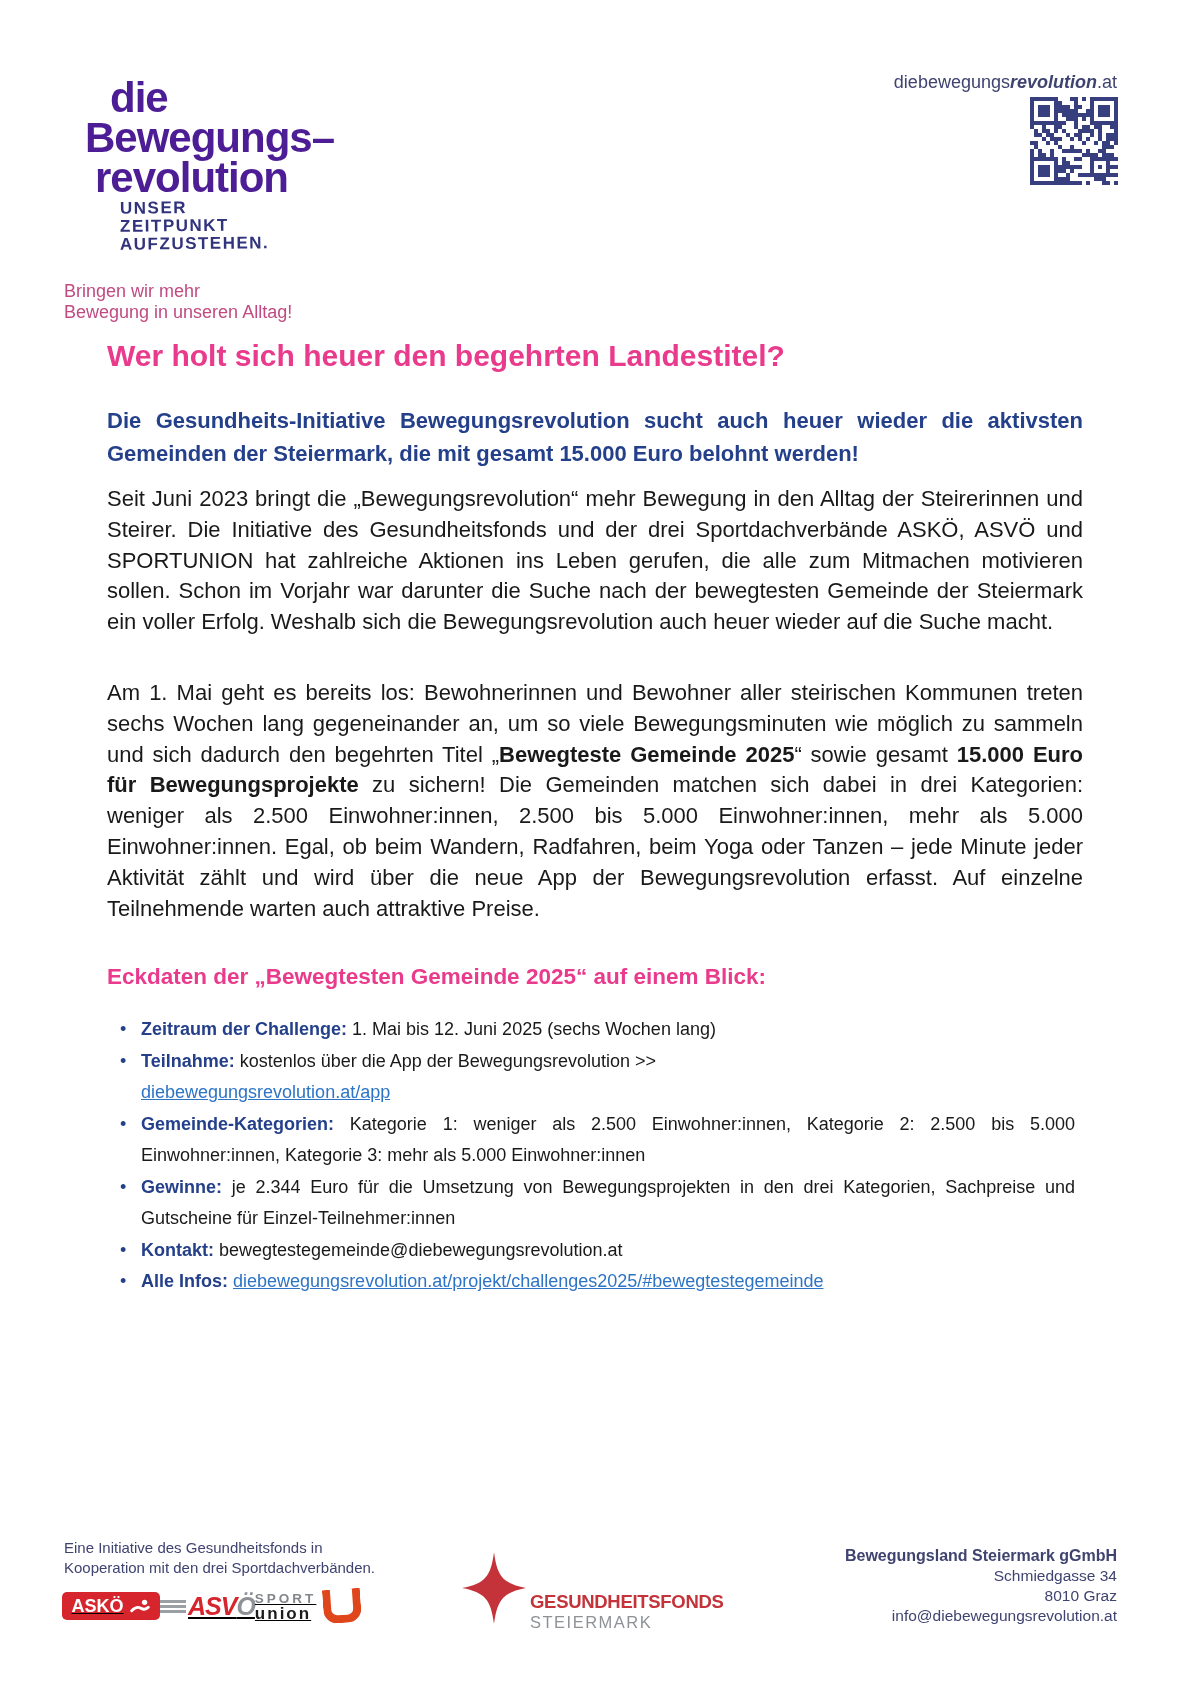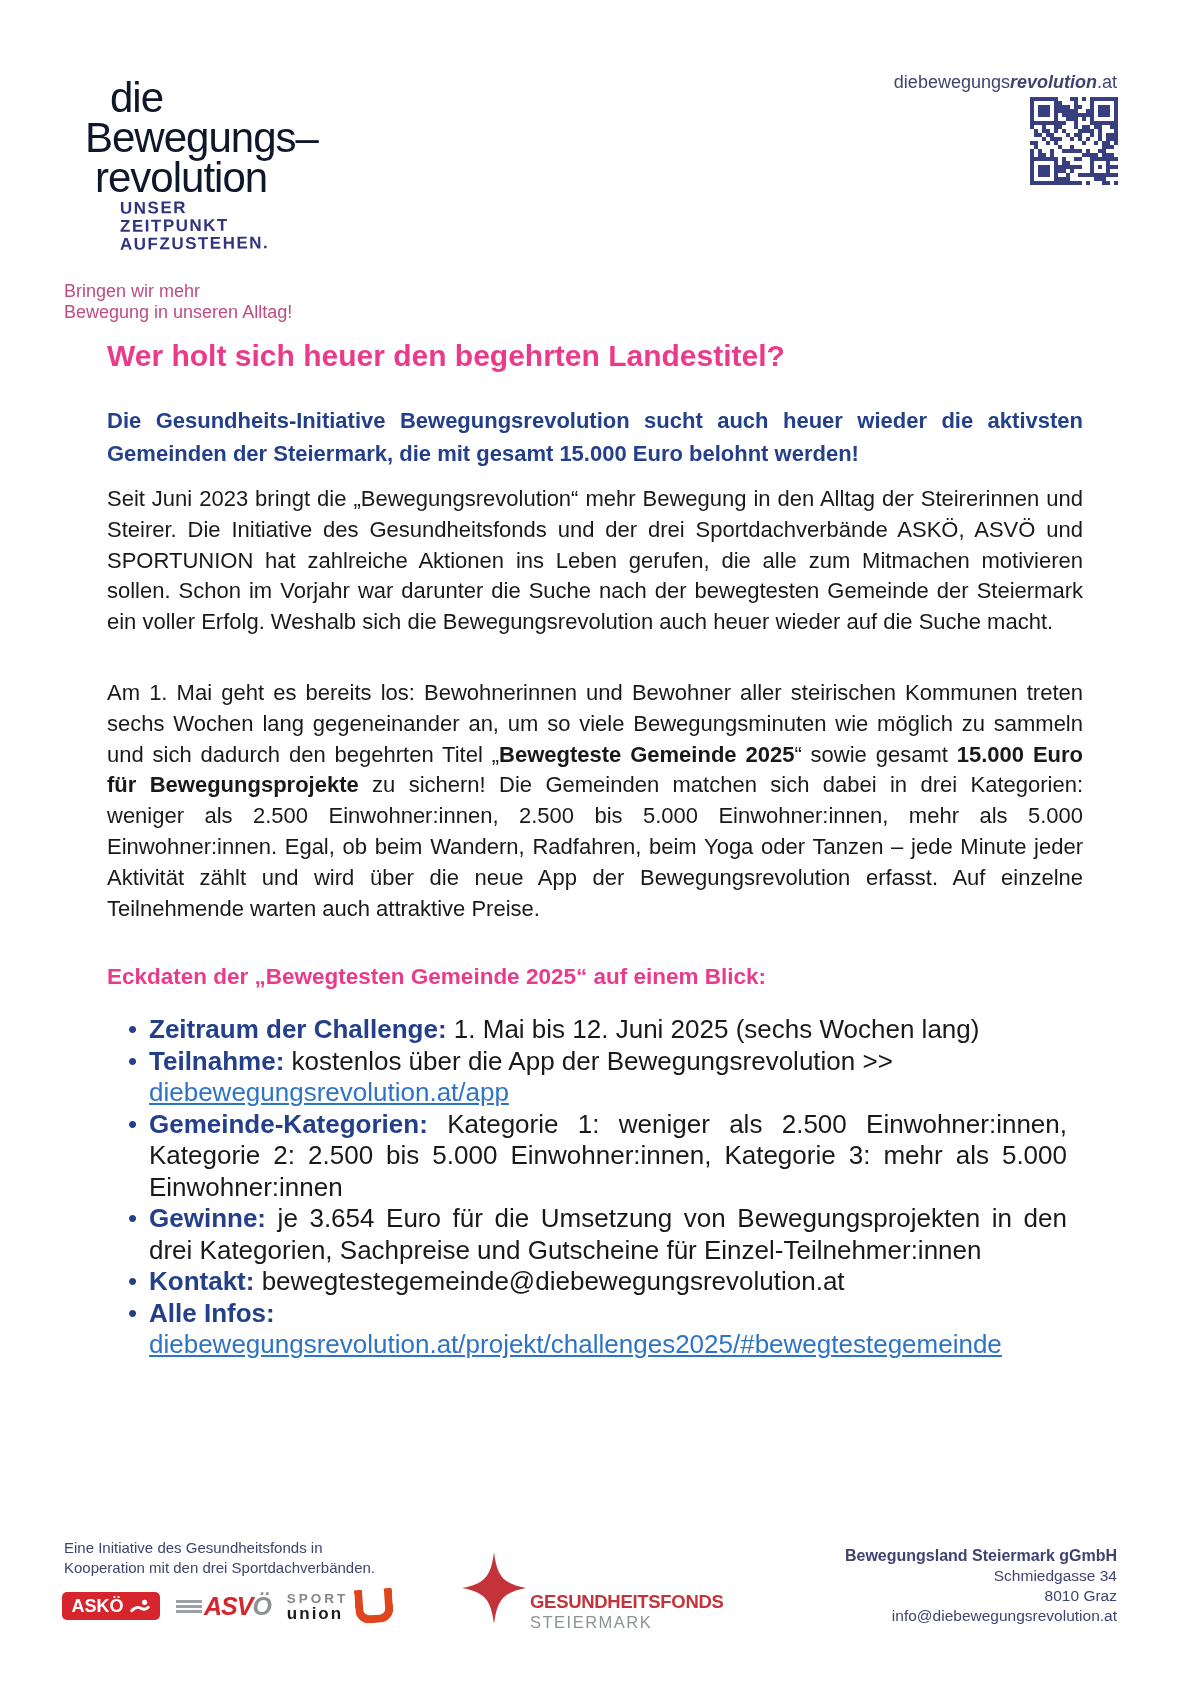--- a/index.html
+++ b/index.html
@@ -2,22 +2,22 @@
 <html><head>
 <meta charset="utf-8">
 <style>
   html,body { margin:0; padding:0; background:#ffffff; }
   .page {
     position:relative; width:1190px; height:1683px; background:#ffffff;
     font-family:"Liberation Sans", sans-serif; overflow:hidden;
   }
 
   
-  .wordmark { position:absolute; left:85px; top:78px; color:#0f172a;
-    font-weight:400; font-size:42px; line-height:40px; letter-spacing:-1px; }
+  .wordmark { position:absolute; left:85px; top:78px; color:#4c1d95;
+    font-weight:700; font-size:42px; line-height:40px; letter-spacing:-1px; }
   .wordmark span { display:block; }
   .wordmark .l1 { margin-left:25px; }
   .wordmark .l3 { margin-left:10px; }
 
   .claim { position:absolute; left:120px; top:199px; color:#31337c;
     font-weight:800; font-size:17px; line-height:18px; letter-spacing:1.5px; }
   .claim span { display:block; transform:rotate(-0.6deg); }
 
   .tagline { position:absolute; left:64px; top:281px; color:#c04b82;
     font-size:18px; line-height:21px; }
@@ -38,36 +38,36 @@
   .intro { margin:0 0 14px 0; font-size:22px; font-weight:700; color:#24408a;
     line-height:33px; text-align:justify; }
 
   .para { margin:0 0 22px 0; font-size:22px; line-height:30.8px;
     text-align:justify; }
   .para.second { margin-bottom:38px;margin-top:40px; }
 
   .facts-heading { margin:0 0 22px 0; font-size:22.5px; font-weight:700;
     color:#e93a8c; line-height:30px; }
 
-  ul.facts-list { list-style:none; margin:16px; padding:0 0 0 26px;
-    font-size:26px; line-height:31.5px; }
+  ul.facts-list { list-style:none; margin:8px; padding:0 0 0 26px;
+    font-size:18px; line-height:31.5px; }
   ul.facts-list li { position:relative; }
   ul.facts-list li::before { content:"\2022"; position:absolute; left:-21px;
     color:#24408a; }
   .lbl { color:#24408a; font-weight:700; }
   li.justify { text-align:justify; }
   a.doc-link { color:#2e74c5; text-decoration:underline; cursor:pointer; }
 
   
   .footer-left { position:absolute; left:64px; top:1538px; color:#3f4370;
     font-size:15px; line-height:20px; }
   .footer-left span { display:block; }
 
   .logos-row { position:absolute; left:62px; top:1590px; display:flex;
-    align-items:center; gap:16px; height:32px; }
+    align-items:center; height:32px;text-decoration:underline; }
 
   .askoe { background:#d6252c; color:#fff; border-radius:5px; width:98px;
     height:28px; display:flex; align-items:center; justify-content:center;
     gap:5px; font-weight:700; font-size:18px; }
 
   .asvoe { display:flex; align-items:center; gap:2px; }
   .speedlines { width:26px; height:13px; background:
     linear-gradient(#9aa0a4 0 3px, transparent 3px 5px,
                     #9aa0a4 5px 8px, transparent 8px 10px,
                     #9aa0a4 10px 13px); }
@@ -402,21 +402,21 @@
 
     <p class="para second"><span>Am 1. Mai geht es bereits los: Bewohnerinnen und Bewohner aller steirischen Kommunen treten sechs Wochen lang gegeneinander an, um so viele Bewegungsminuten wie möglich zu sammeln und sich dadurch den begehrten Titel „</span><span style="font-weight: 700;">Bewegteste Gemeinde 2025</span><span>“ sowie gesamt </span><span style="font-weight: 700;">15.000 Euro für Bewegungsprojekte</span><span> zu sichern! Die Gemeinden matchen sich dabei in drei Kategorien: weniger als 2.500 Einwohner:innen, 2.500 bis 5.000 Einwohner:innen, mehr als 5.000 Einwohner:innen. Egal, ob beim Wandern, Radfahren, beim Yoga oder Tanzen – jede Minute jeder Aktivität zählt und wird über die neue App der Bewegungsrevolution erfasst. Auf einzelne Teilnehmende warten auch attraktive Preise.</span></p>
 
     <p class="facts-heading">Eckdaten der „Bewegtesten Gemeinde 2025“ auf einem Blick:</p>
 
     <ul class="facts-list">
       <li><span class="lbl">Zeitraum der Challenge:</span><span> 1. Mai bis 12. Juni 2025 (sechs Wochen lang)</span></li>
       <li><span class="lbl">Teilnahme:</span><span> kostenlos über die App der Bewegungsrevolution &gt;&gt;</span><br>
         <a class="doc-link">diebewegungsrevolution.at/app</a></li>
       <li class="justify"><span class="lbl">Gemeinde-Kategorien:</span><span> Kategorie 1: weniger als 2.500 Einwohner:innen, Kategorie 2: 2.500 bis 5.000 Einwohner:innen, Kategorie 3: mehr als 5.000 Einwohner:innen</span></li>
-      <li class="justify"><span class="lbl">Gewinne:</span><span> je 3.654 Euro für die Umsetzung von Bewegungsprojekten in den drei Kategorien, Sachpreise und Gutscheine für Einzel-Teilnehmer:innen</span></li>
+      <li class="justify"><span class="lbl">Gewinne:</span><span> je 2.344 Euro für die Umsetzung von Bewegungsprojekten in den drei Kategorien, Sachpreise und Gutscheine für Einzel-Teilnehmer:innen</span></li>
       <li><span class="lbl">Kontakt:</span><span> bewegtestegemeinde@diebewegungsrevolution.at</span></li>
       <li><span class="lbl">Alle Infos:</span><span> </span><a class="doc-link">diebewegungsrevolution.at/projekt/challenges2025/#bewegtestegemeinde</a></li>
     </ul>
   </div>
 
   <div class="footer-left">
     <span>Eine Initiative des Gesundheitsfonds in</span>
     <span>Kooperation mit den drei Sportdachverbänden.</span>
   </div>
 

